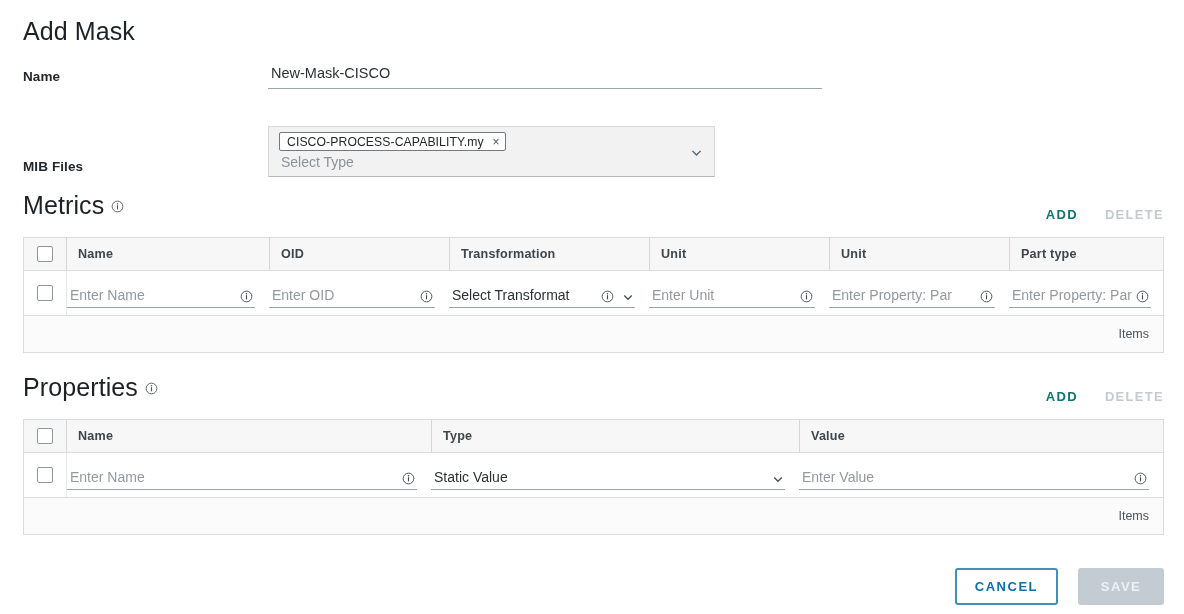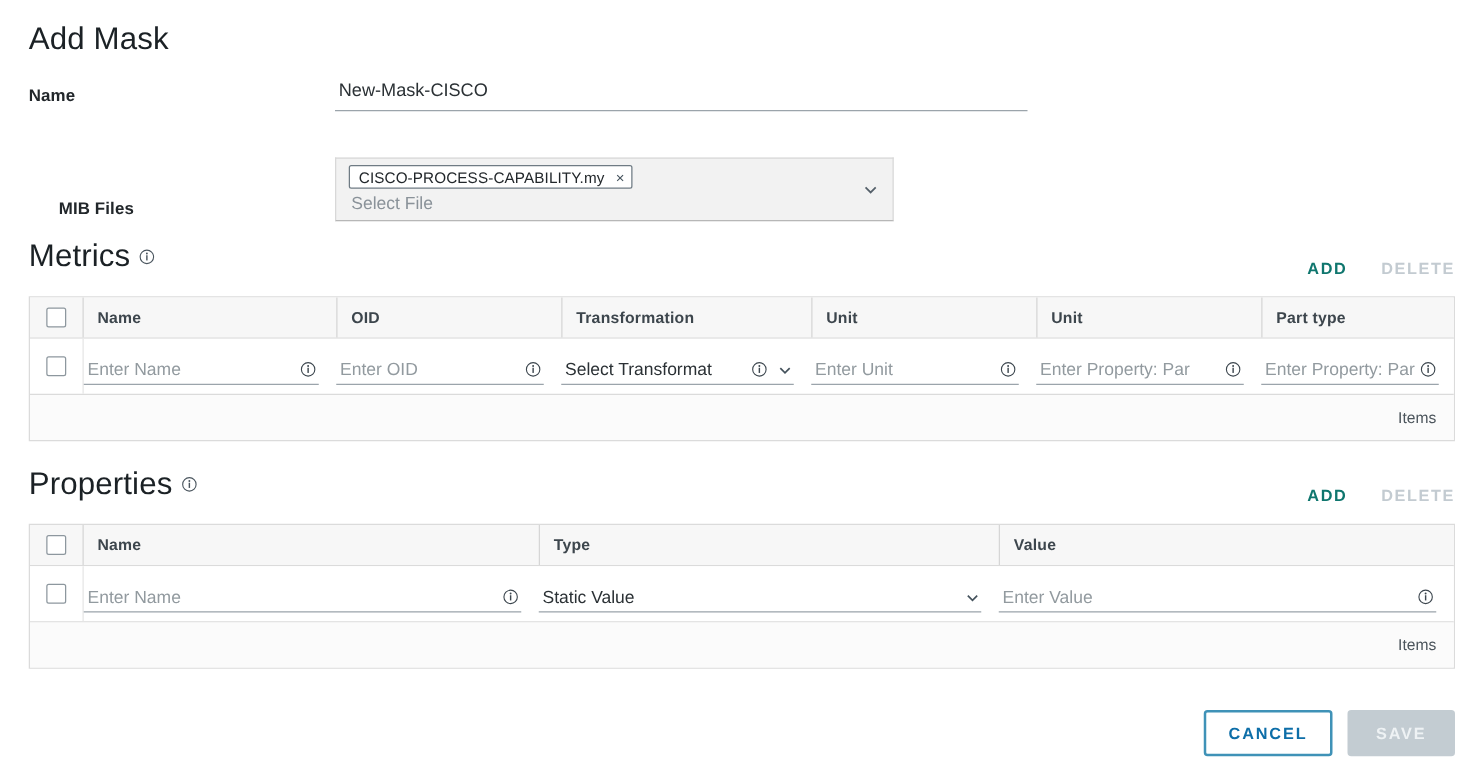--- a/index.html
+++ b/index.html
@@ -57,21 +57,20 @@
 
   
   .mib-label {
     position: absolute;
     left: 23px;
     top: 159px;
     font-size: 13.5px;
     font-weight: bold;
     color: #22272b;
     letter-spacing: .1px;
-    margin-left: 24px;
   }
   .mib-select {
     position: absolute;
     left: 268px;
     top: 126px;
     width: 447px;
     height: 51px;
     background: #f2f2f2;
     border: 1px solid #d8d8d8;
     border-bottom: 1px solid #b7b7b7;
@@ -252,21 +251,21 @@
     margin: 0 1px 2px 6px;
     color: #44525c;
   }
 
   
   .footer-btns {
     position: absolute;
     right: 20px;
     top: 568px;
     display: flex;
-    gap: 12px;
+    gap: 20px;
   }
   .btn {
     height: 37px;
     min-width: 86px;
     padding: 0 18px;
     font-size: 13px;
     font-family: "Liberation Sans", sans-serif;
     font-weight: bold;
     letter-spacing: 1.5px;
     border-radius: 3px;
@@ -294,21 +293,21 @@
 
 <div class="name-label">Name</div>
 <input class="name-field" type="text" value="New-Mask-CISCO" style="">
 
 <div class="mib-label">MIB Files</div>
 <div class="mib-select">
   <div class="mib-chip">
     <span>CISCO-PROCESS-CAPABILITY.my</span>
     <span class="chip-x">×</span>
   </div>
-  <div class="mib-placeholder">Select File</div>
+  <div class="mib-placeholder">Select Type</div>
   <span class="mib-caret">
     <svg viewBox="0 0 16 16" width="13" height="13" fill="none" stroke="currentColor" stroke-width="1.7">
       <path d="M3 6 L8 11 L13 6"></path>
     </svg>
   </span>
 </div>
 
 <div class="section-head" style="left:23px; top:190px;">
   <span class="sec-title">Metrics</span>
   <span class="info-ico">

